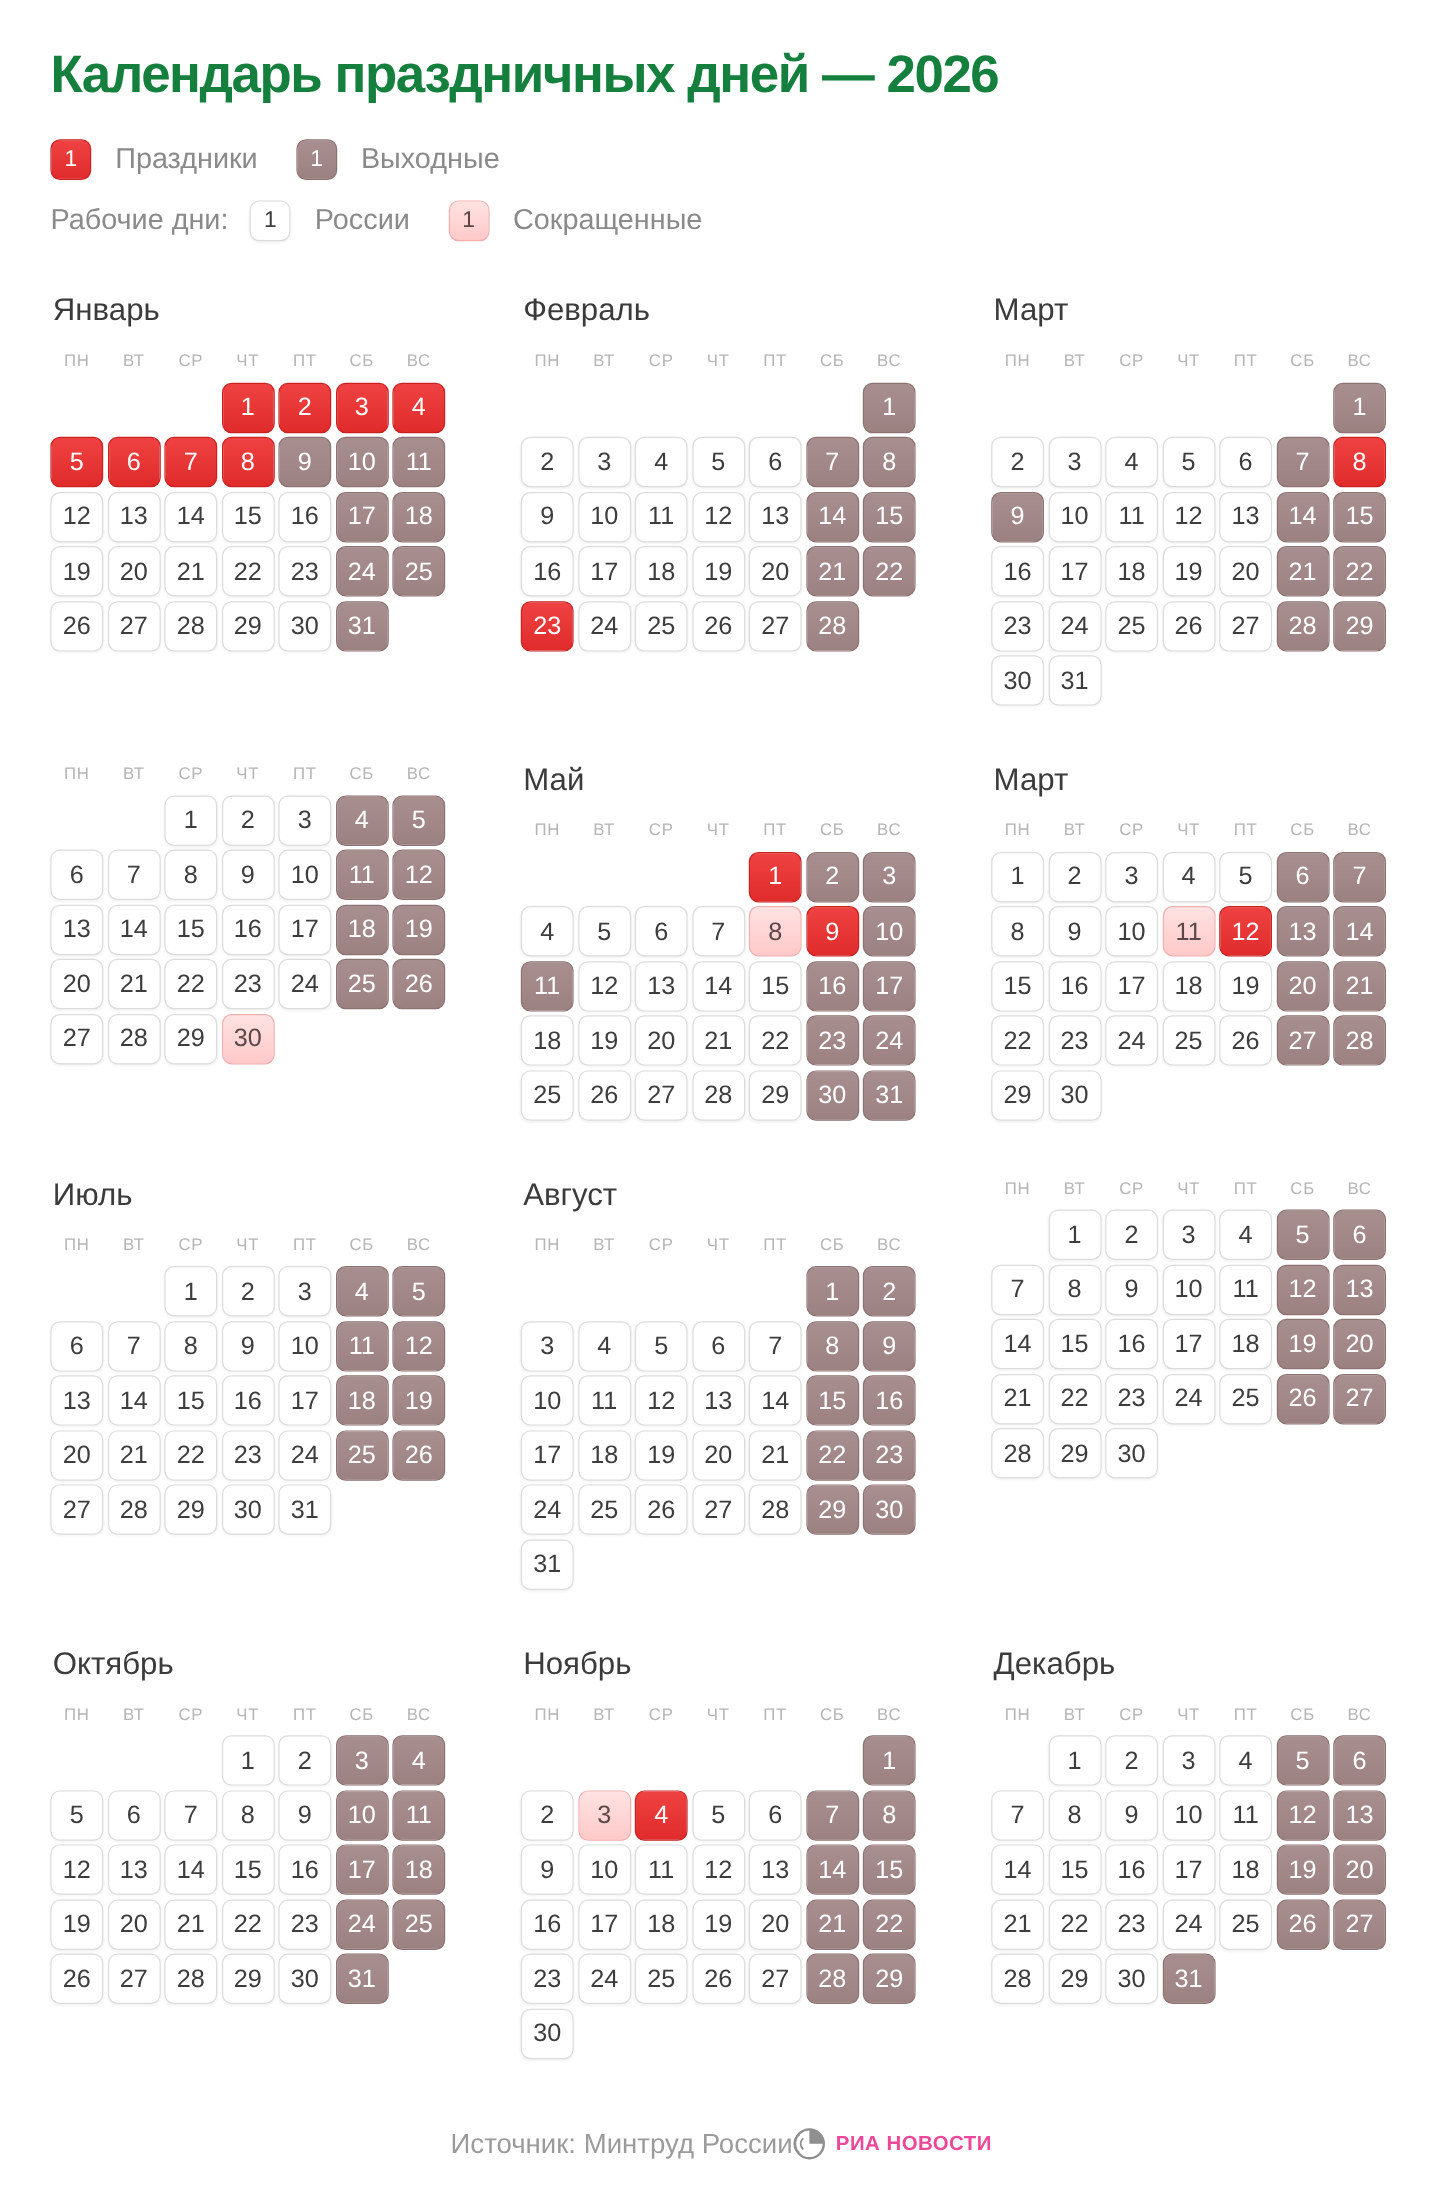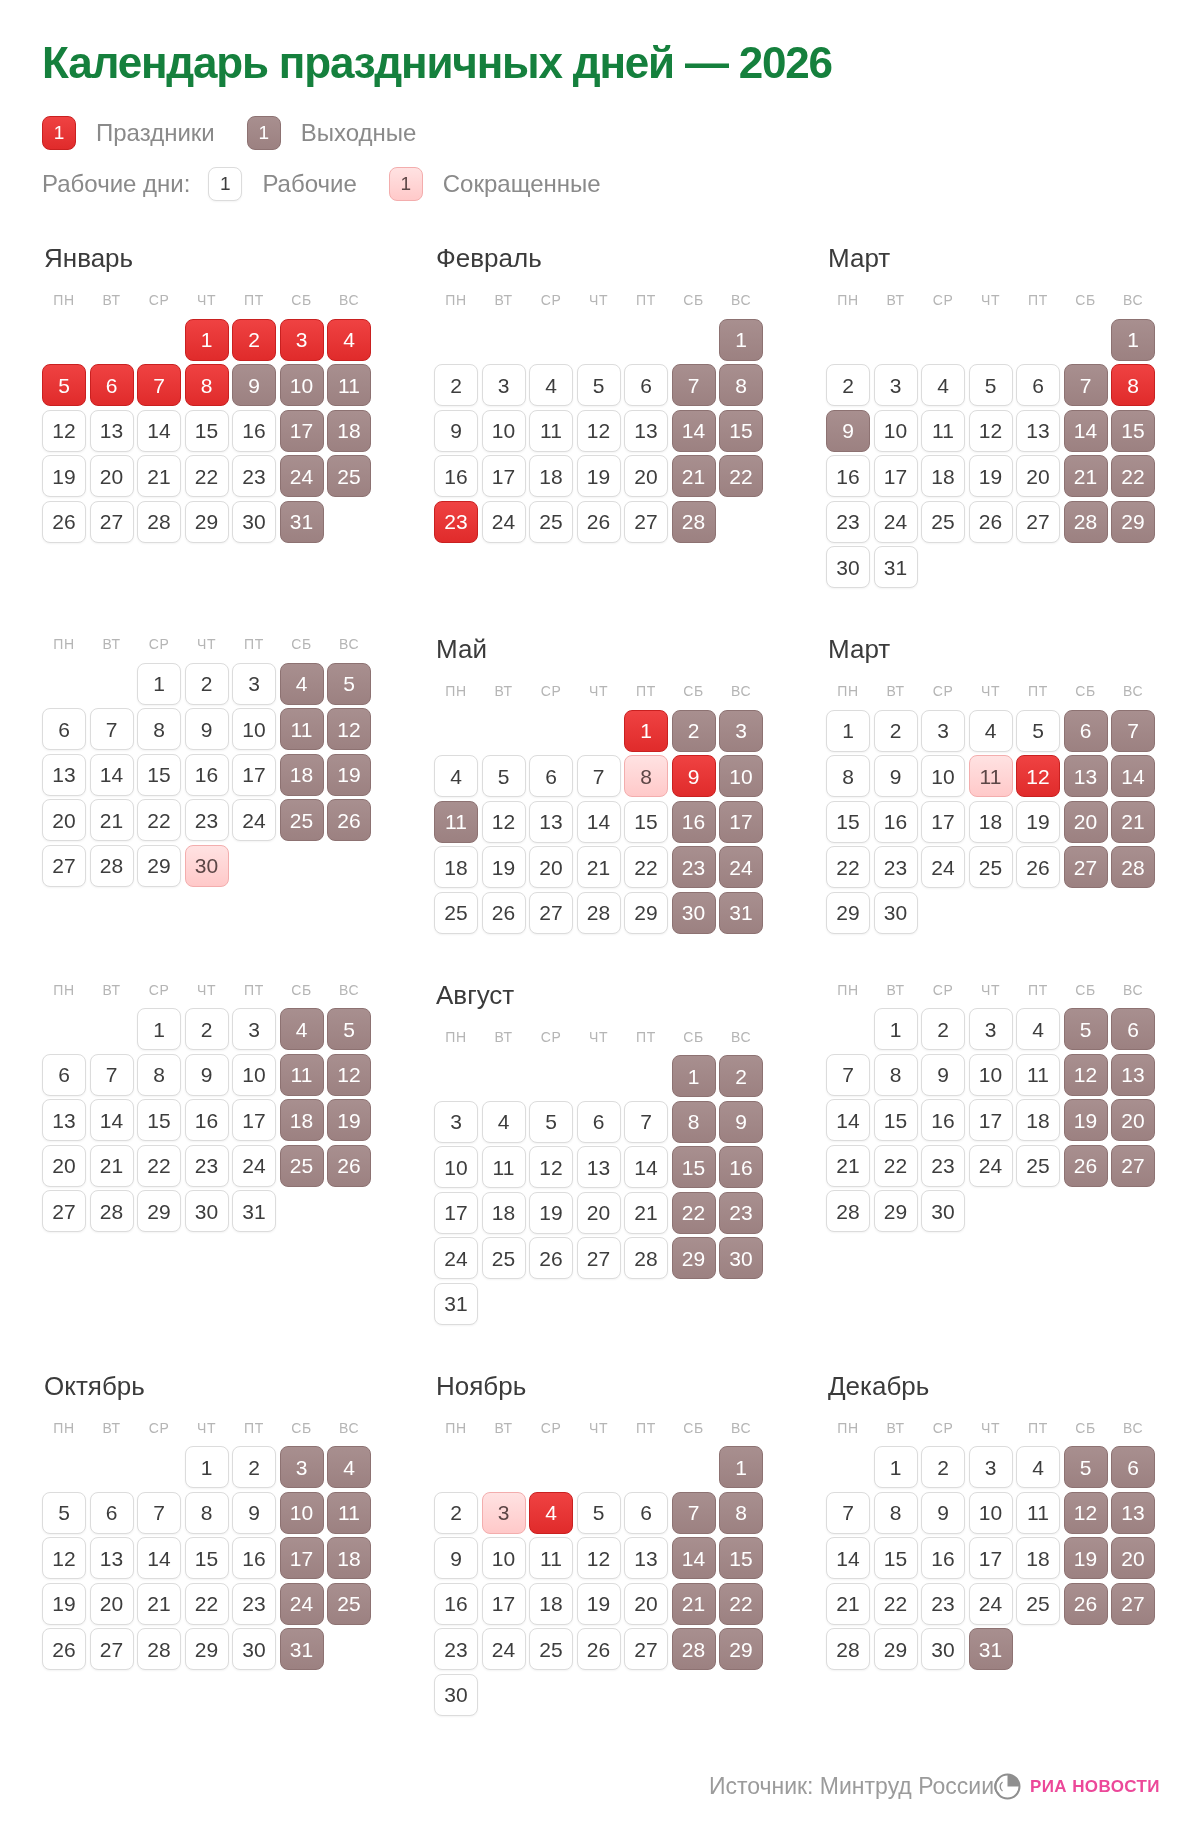--- a/index.html
+++ b/index.html
@@ -53,21 +53,21 @@
   .holiday {
     background:linear-gradient(180deg,var(--holiday-bg-top),var(--holiday-bg));
     border:1px solid var(--holiday-border); color:#ffffff;
   }
   .short {
     background:linear-gradient(180deg,var(--short-bg-top),var(--short-bg));
     border:1px solid var(--short-border); color:var(--short-text);
   }
 
   .page-footer {
-    margin-top:auto; display:flex; justify-content:flex-end; align-items:center;
+    margin-top:auto; display:flex; justify-content:center; align-items:center;
   }
   .source { font-size:23px; color:#9b9b9b; }
   .brand { display:flex; align-items:center; gap:9px; }
   .brand-text { font-size:17px; font-weight:700; letter-spacing:0.4px; color:#ec4899; }
   .brand-icon svg { display:block; }
 </style>
 </head>
 <body>
 
 <h1 class="page-title">Календарь праздничных дней — 2026</h1>
@@ -76,21 +76,21 @@
   <div class="legend-row">
     <span class="chip holiday">1</span>
     <span class="lbl">Праздники</span>
     <span class="sp"></span>
     <span class="chip weekend">1</span>
     <span class="lbl">Выходные</span>
   </div>
   <div class="legend-row">
     <span class="worklbl">Рабочие дни:</span>
     <span class="chip regular">1</span>
-    <span class="lbl">Рабочие</span>
+    <span class="lbl">России</span>
     <span class="sp"></span>
     <span class="chip short">1</span>
     <span class="lbl">Сокращенные</span>
   </div>
 </div>
 
 <div class="months" id="months">
     <section class="month">
       <h2 class="month-title">Январь</h2>
       <div class="daygrid">
@@ -358,20 +358,21 @@
         <div class="cell regular">24</div>
         <div class="cell regular">25</div>
         <div class="cell regular">26</div>
         <div class="cell weekend">27</div>
         <div class="cell weekend">28</div>
         <div class="cell regular">29</div>
         <div class="cell regular">30</div>
       </div>
     </section>
     <section class="month">
+      <h2 class="month-title">Июль</h2>
       <div class="daygrid">
         <div class="dow">ПН</div>
         <div class="dow">ВТ</div>
         <div class="dow">СР</div>
         <div class="dow">ЧТ</div>
         <div class="dow">ПТ</div>
         <div class="dow">СБ</div>
         <div class="dow">ВС</div>
         <div class="cell pad"></div>
         <div class="cell pad"></div>

